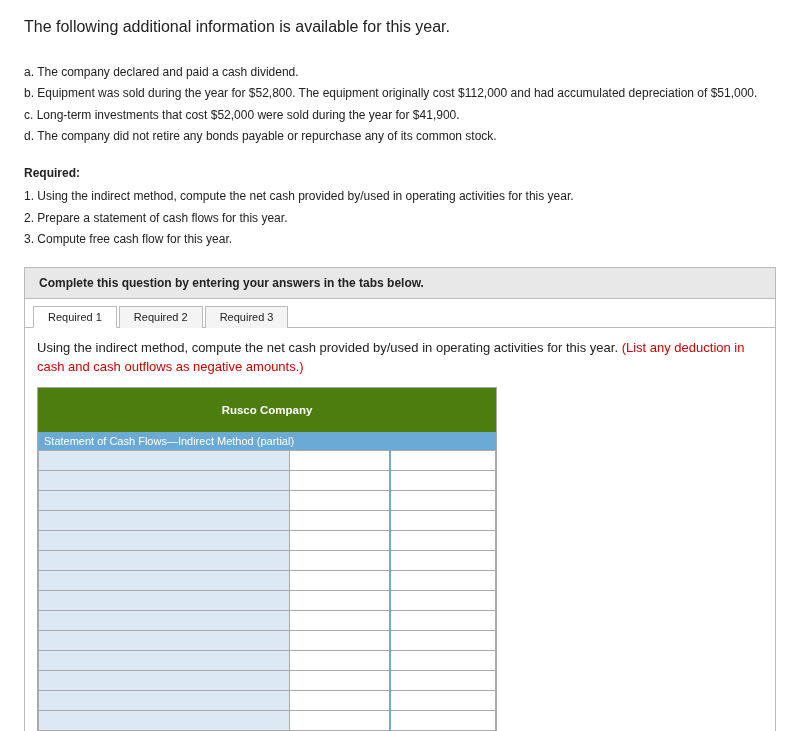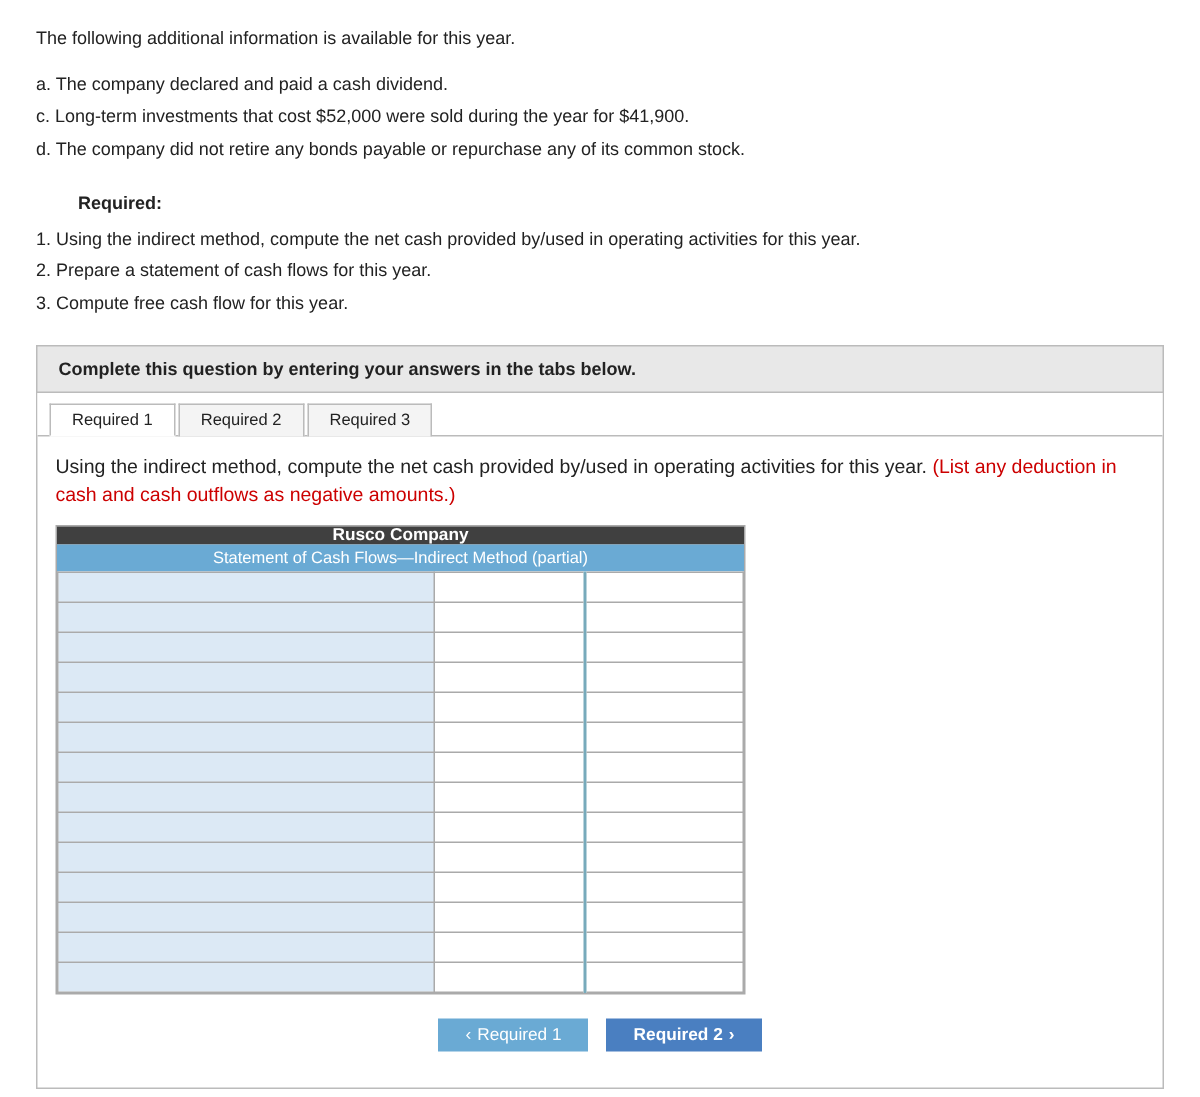--- a/index.html
+++ b/index.html
@@ -5,25 +5,25 @@
     * { box-sizing: border-box; margin: 0; padding: 0; }
     body {
       font-family: Arial, sans-serif;
       font-size: 12px;
       background: #fff;
       color: #222;
       padding: 18px 24px;
       width: 800px;
       min-height: 731px;
     }
-    .intro-text { font-size: 12px; }
+    .intro-text { font-size: 16px; margin-bottom: 12px; }
     .notes { font-size: 12px; margin-bottom: 16px; line-height: 1.7; }
     .notes p { margin-bottom: 1px; }
     .required-section { font-size: 12px; margin-bottom: 16px; line-height: 1.8; }
-    .required-section .req-title { font-weight: bold; margin-bottom: 2px; margin-left: 28px; }
+    .required-section .req-title { font-weight: bold; margin-bottom: 2px; }
     .question-box {
       border: 1px solid #bbb;
       background: #e8e8e8;
       padding: 8px 14px;
       margin-bottom: 0;
     }
     .question-box-text { font-weight: bold; font-size: 12px; }
     .tabs-container {
       border: 1px solid #bbb;
       border-top: none;
@@ -60,31 +60,31 @@
       margin-bottom: 10px;
       line-height: 1.5;
     }
     .highlight-red { color: #c00; }
     .table-wrapper {
       width: 460px;
       border: 1px solid #aaa;
       margin-bottom: 16px;
     }
     .table-header-row {
-      background: #404040;
+      background: #4d7c0f;
       color: #fff;
       text-align: center;
-      padding: 0 6px;
+      padding: 16px 6px;
       font-size: 11.5px;
       font-weight: bold;
     }
     .table-subheader-row {
       background: #6aaad4;
       color: #fff;
-      text-align: center;
+      text-align: left;
       padding: 3px 6px;
       font-size: 11px;
     }
     .data-table {
       width: 100%;
       border-collapse: collapse;
     }
     .data-table tr td {
       border: 1px solid #aaa;
       height: 20px;
@@ -131,20 +131,21 @@
   </style>
 </head>
 <body>
 
 
 
 <p class="intro-text">The following additional information is available for this year.</p>
 <br>
 <div class="notes">
   <p>a. The company declared and paid a cash dividend.</p>
+  <p>b. Equipment was sold during the year for $52,800. The equipment originally cost $112,000 and had accumulated depreciation of $51,000.</p>
   <p>c. Long-term investments that cost $52,000 were sold during the year for $41,900.</p>
   <p>d. The company did not retire any bonds payable or repurchase any of its common stock.</p>
 </div>
 
 <div class="required-section">
   <p class="req-title">Required:</p>
   <p>1. Using the indirect method, compute the net cash provided by/used in operating activities for this year.</p>
   <p>2. Prepare a statement of cash flows for this year.</p>
   <p>3. Compute free cash flow for this year.</p>
 </div>

